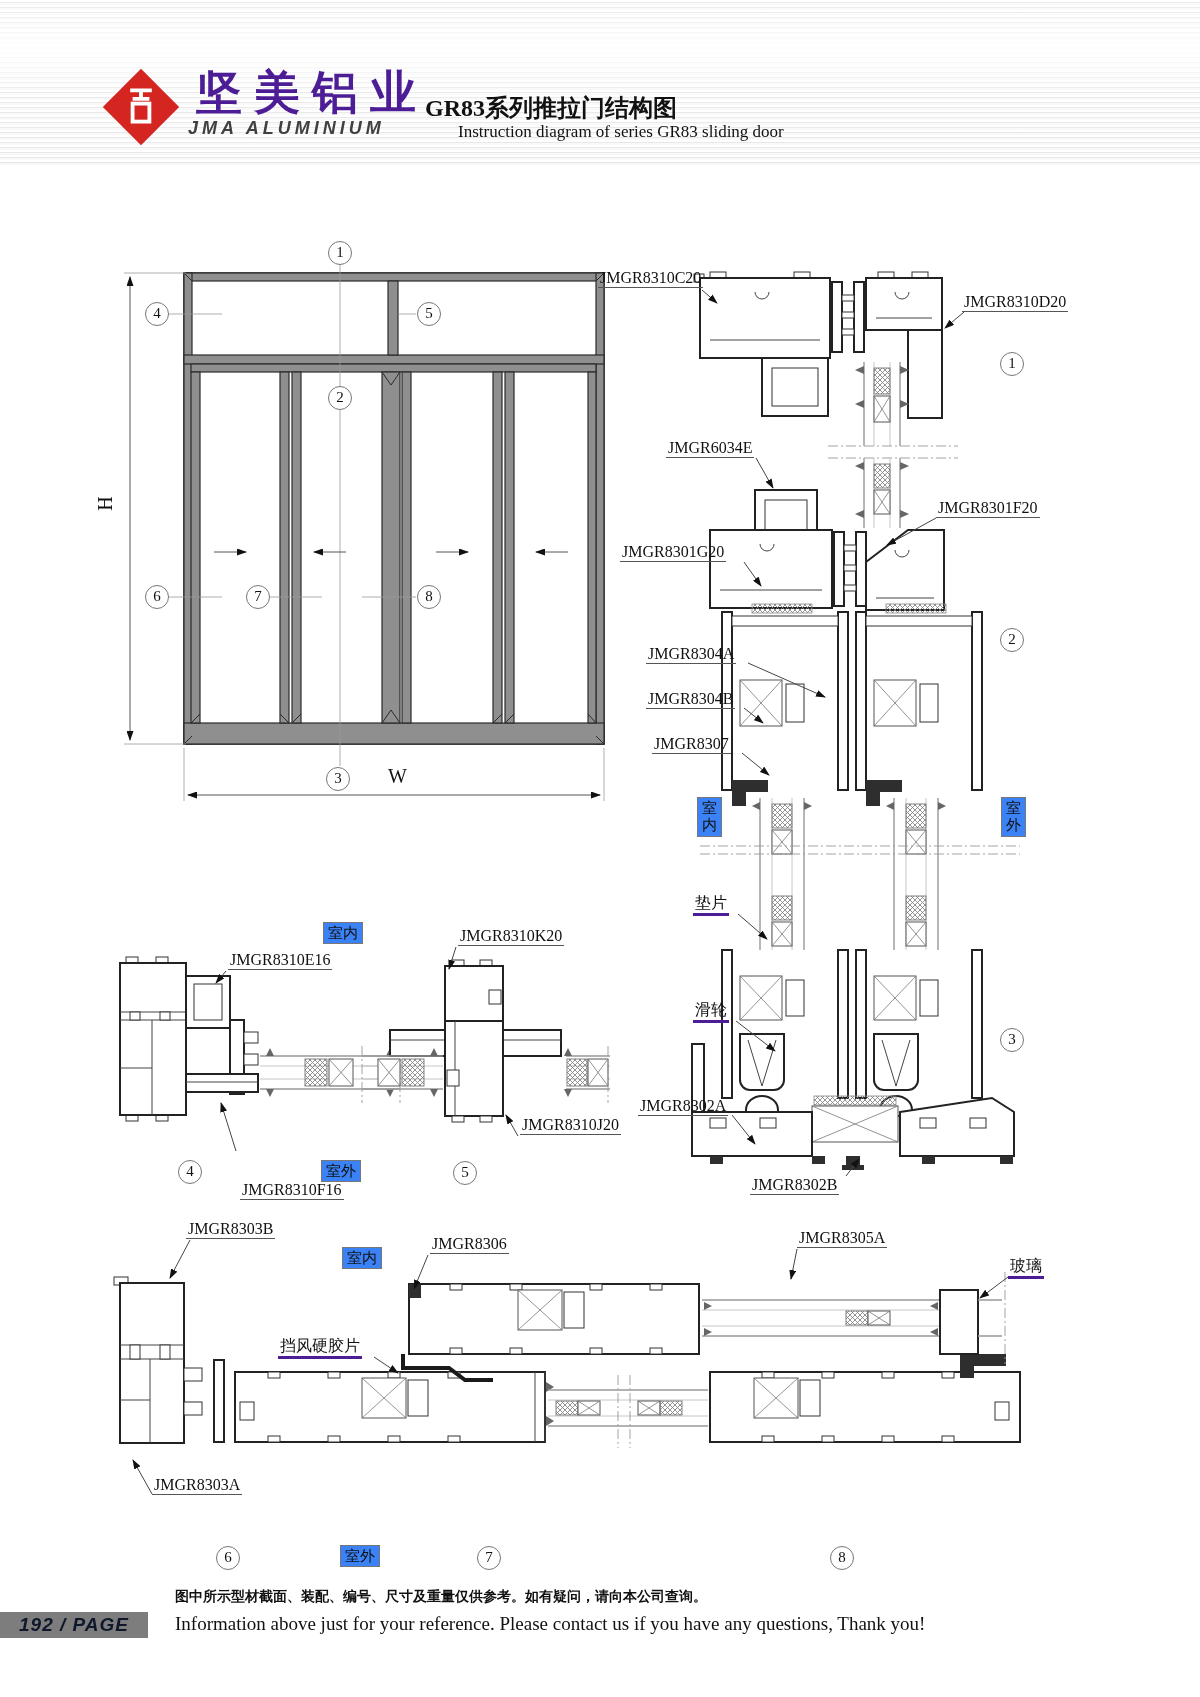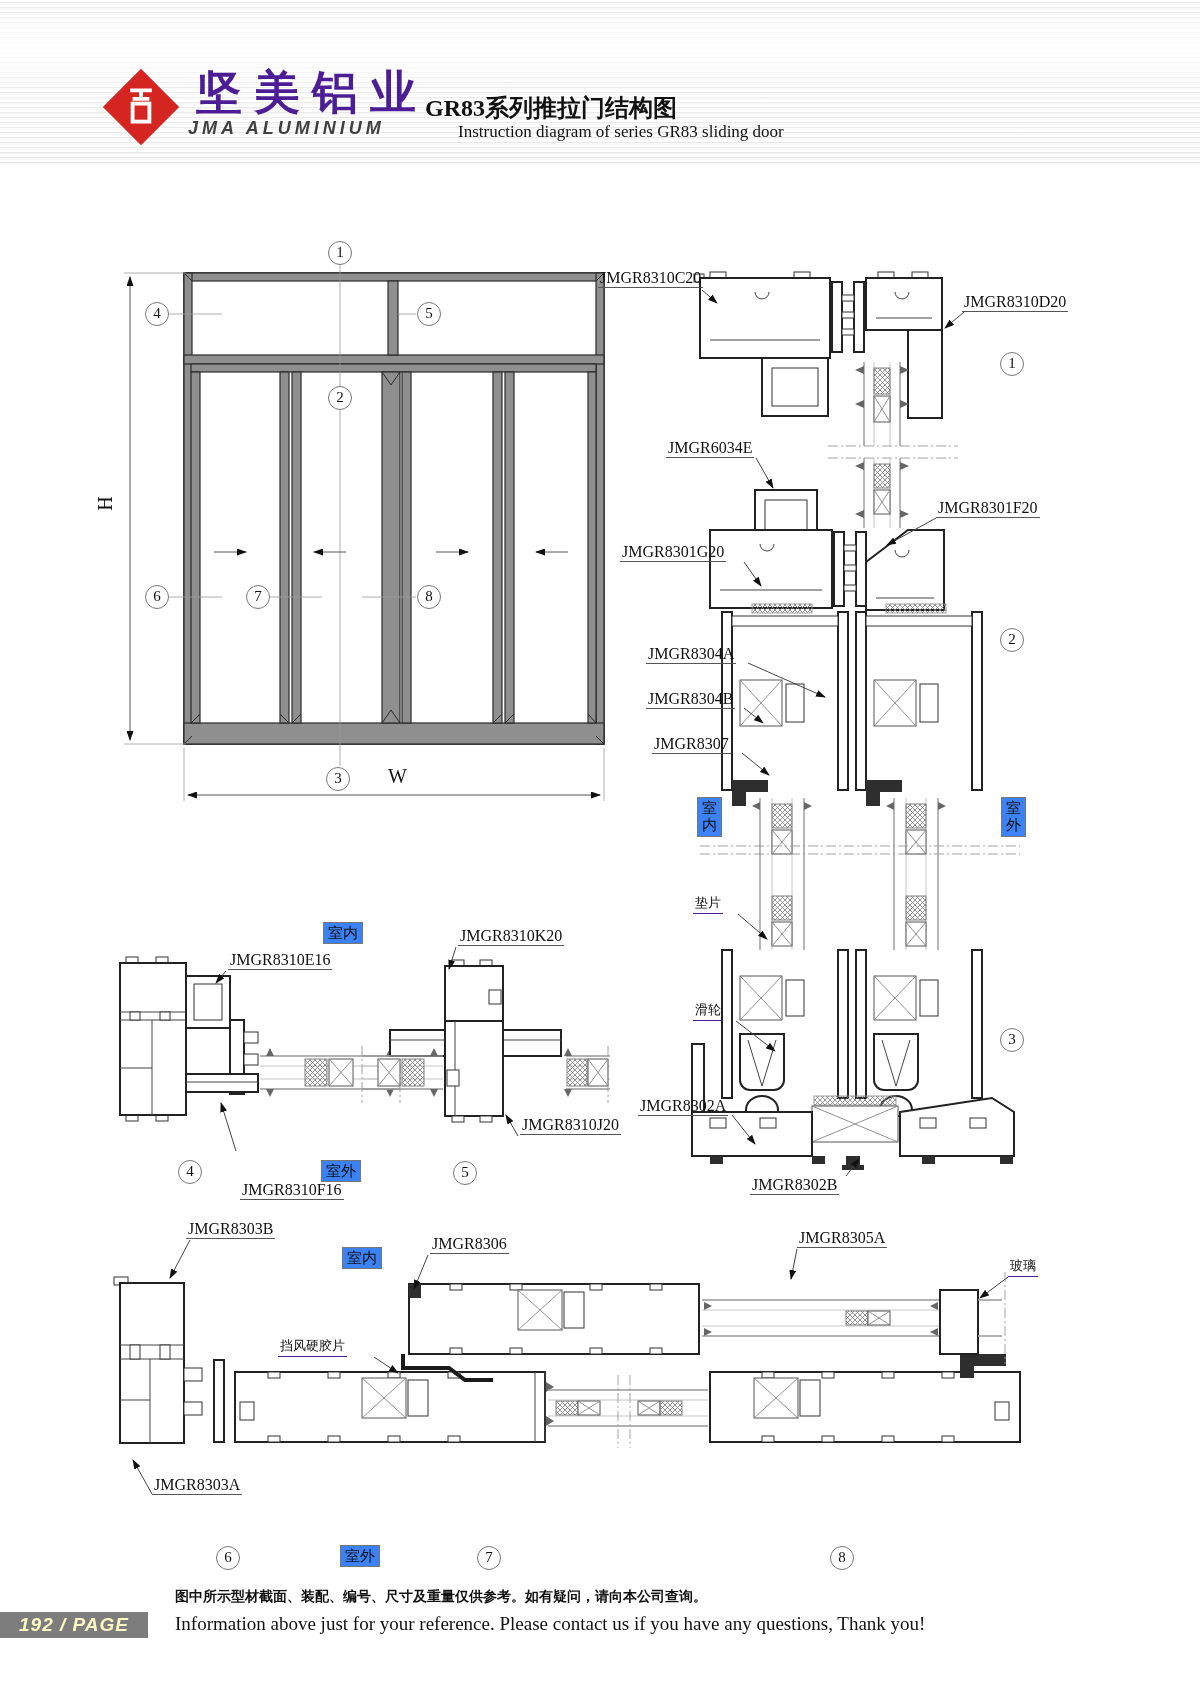--- a/index.html
+++ b/index.html
@@ -13,34 +13,34 @@
   .logo-glyph{position:absolute;left:117px;top:82px;width:48px;height:48px;}
   .logo-cn{position:absolute;left:196px;top:62px;font-size:46px;font-weight:bold;color:#4c1d95;
            letter-spacing:12px;font-family:"Liberation Sans",sans-serif;white-space:nowrap;}
   .logo-en{position:absolute;left:188px;top:118px;font-size:18px;font-weight:bold;font-style:italic;
            color:#404040;letter-spacing:4px;font-family:"Liberation Sans",sans-serif;white-space:nowrap;}
   .title-cn{position:absolute;left:425px;top:92px;font-size:24px;font-weight:bold;white-space:nowrap;}
   .title-en{position:absolute;left:425px;top:122px;font-size:17px;white-space:nowrap;margin-left:33px;}
   
   .plabel{position:absolute;font-size:16px;white-space:nowrap;border-bottom:1px solid #555;
           padding:0 2px 1px 2px;line-height:17px;z-index:6;background:transparent;}
-  .cnlabel{position:absolute;font-size:13px;white-space:nowrap;border-bottom:1px solid #4c1d95;
+  .cnlabel{position:absolute;font-size:16px;white-space:nowrap;border-bottom:3px solid #4c1d95;
           padding:0 2px 1px 2px;line-height:18px;z-index:6;}
   .blab{position:absolute;border:1px solid #777;background:#3b82f6;font-size:15px;line-height:18px;
         padding:1px 4px;z-index:6;white-space:nowrap;}
   .blab.v{width:17px;white-space:normal;word-break:break-all;text-align:center;line-height:17px;padding:2px 3px;}
   .circ{position:absolute;width:22px;height:22px;border:1px solid #777;border-radius:50%;
         background:#fff;text-align:center;line-height:21px;font-size:15px;z-index:6;
         transform:translate(-50%,-50%);}
   .dimlab{position:absolute;font-size:20px;z-index:6;}
   svg{position:absolute;z-index:1;}
   #ovl{z-index:4;}
   
   .badge{position:absolute;left:0;top:1612px;width:148px;height:26px;background:#7d7d7d;z-index:6;}
-  .badge span{display:block;text-align:center;color:#fef9c3;font-weight:bold;font-style:italic;
+  .badge span{display:block;text-align:center;color:#0f172a;font-weight:bold;font-style:italic;
         font-size:19px;line-height:26px;font-family:"Liberation Sans",sans-serif;letter-spacing:1px;}
   .note-cn{position:absolute;left:175px;top:1588px;font-size:14px;font-weight:bold;
         font-family:"Liberation Sans",sans-serif;white-space:nowrap;z-index:6;}
   .note-en{position:absolute;left:175px;top:1613px;font-size:19px;white-space:nowrap;z-index:6;}
   
   .p{fill:#fff;stroke:#222;stroke-width:2;}
   .t{fill:#fff;stroke:#333;stroke-width:1;}
   .ln{stroke:#444;stroke-width:1;fill:none;}
   .gl{stroke:#999;stroke-width:1.4;fill:none;}
   .gi{stroke:#bfbfbf;stroke-width:.9;fill:none;}

